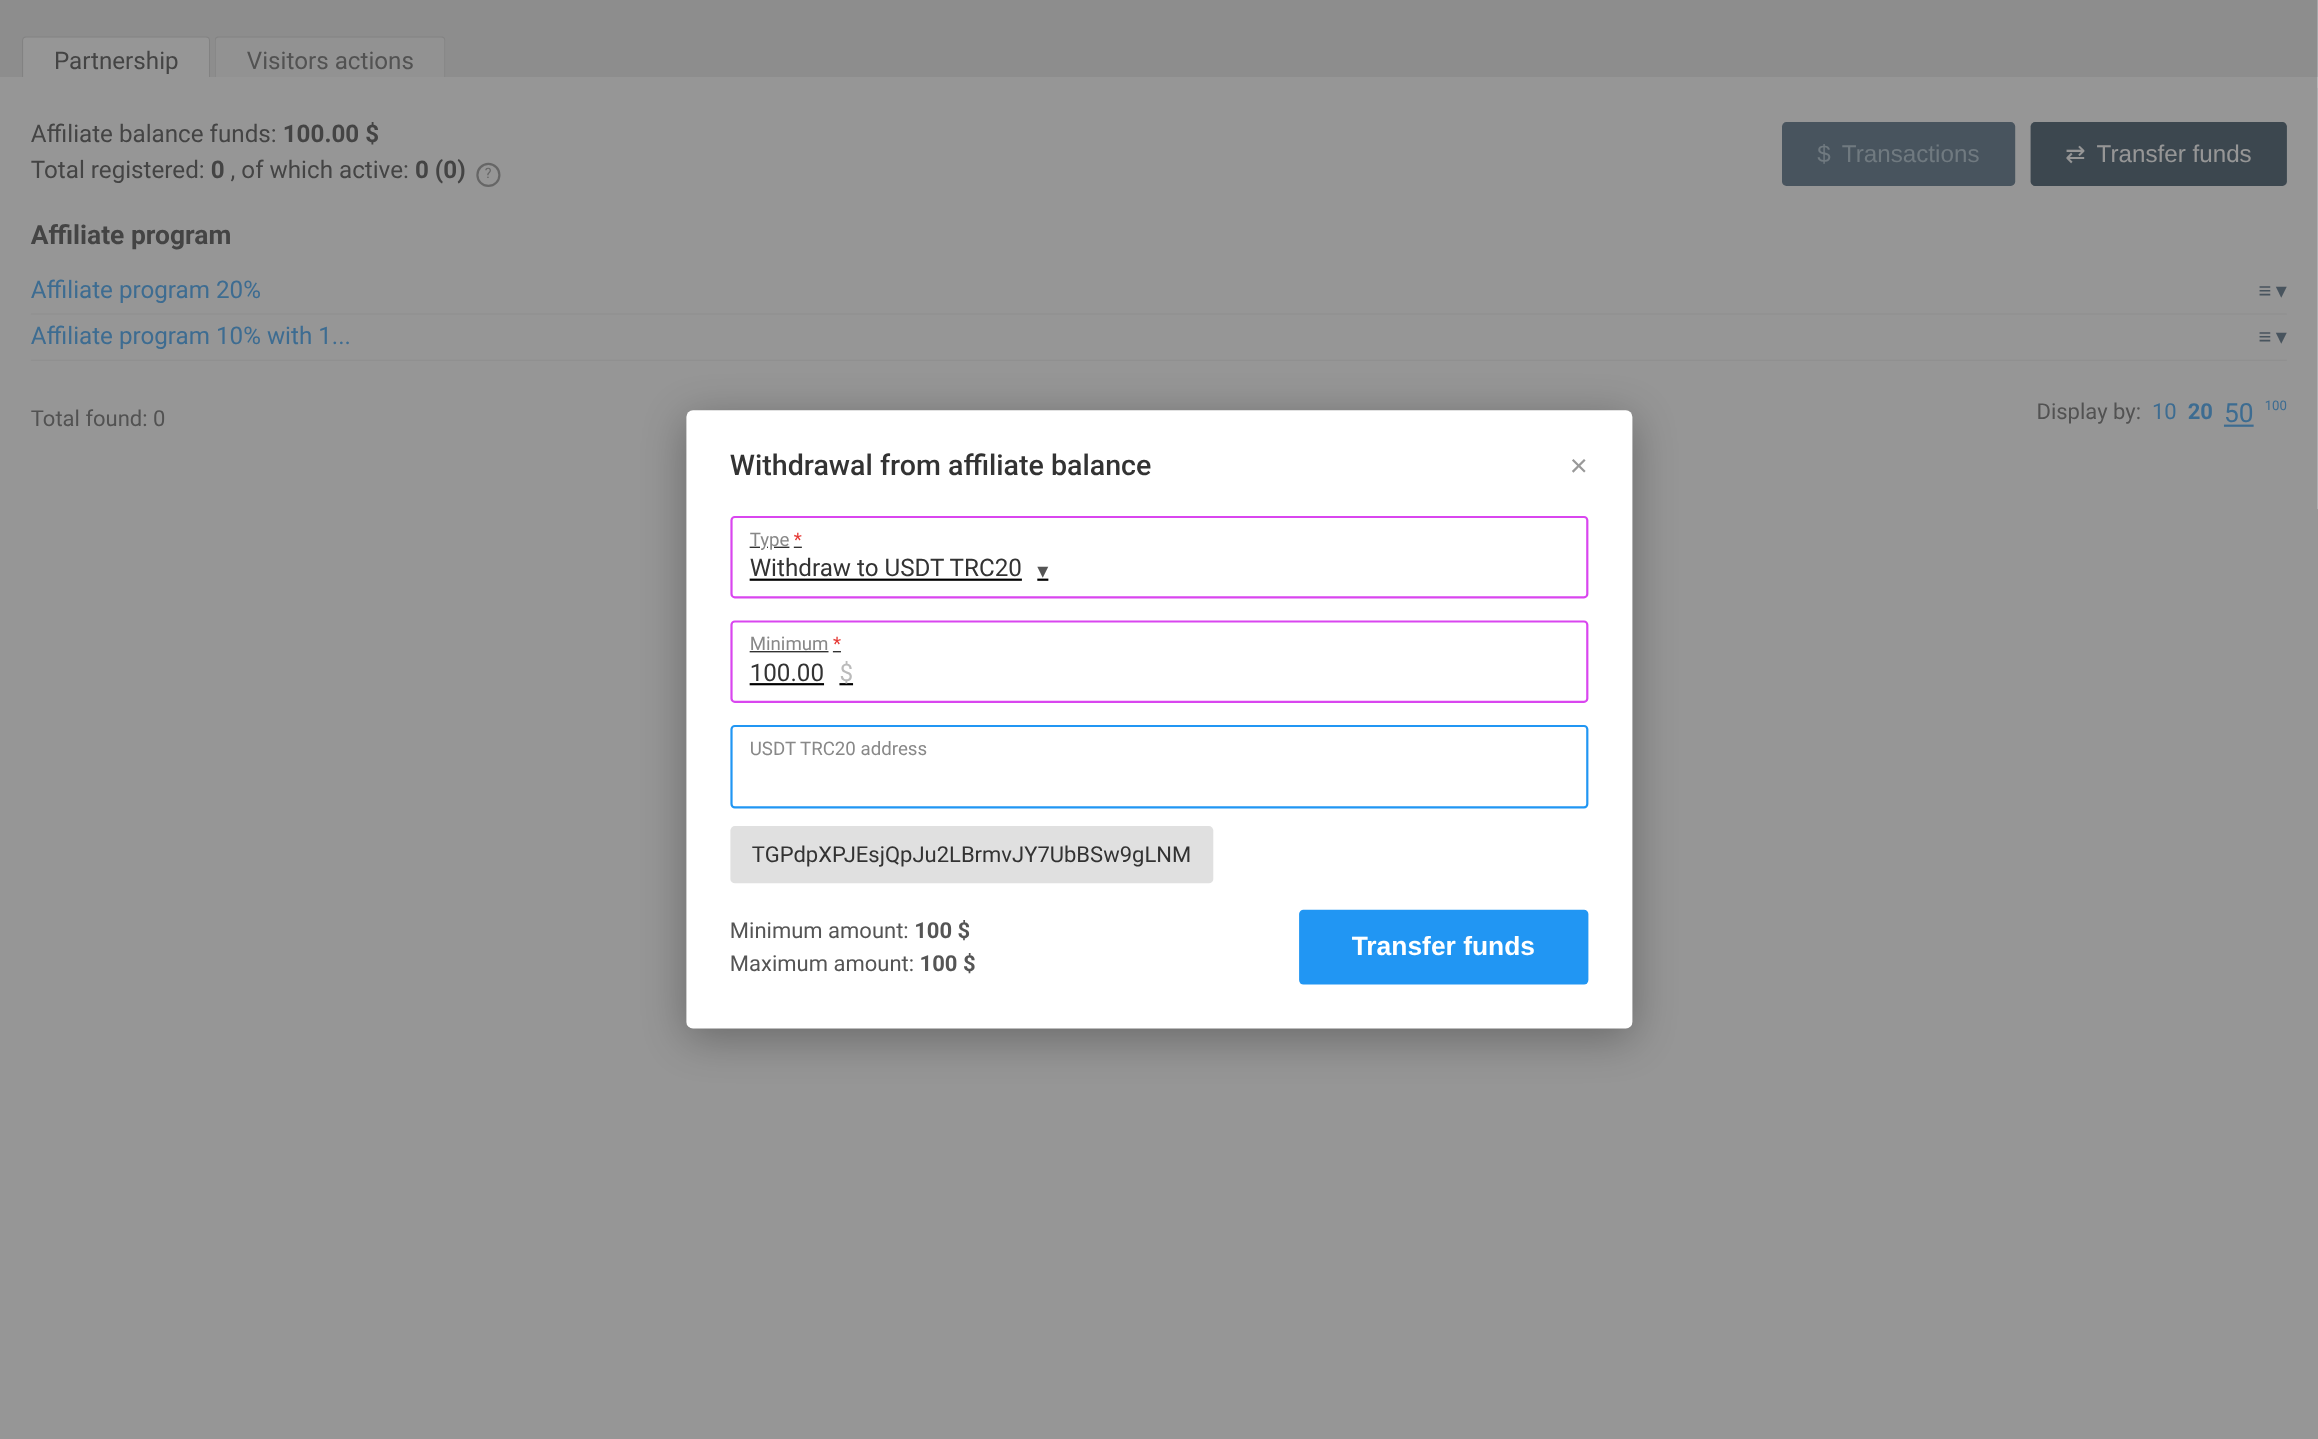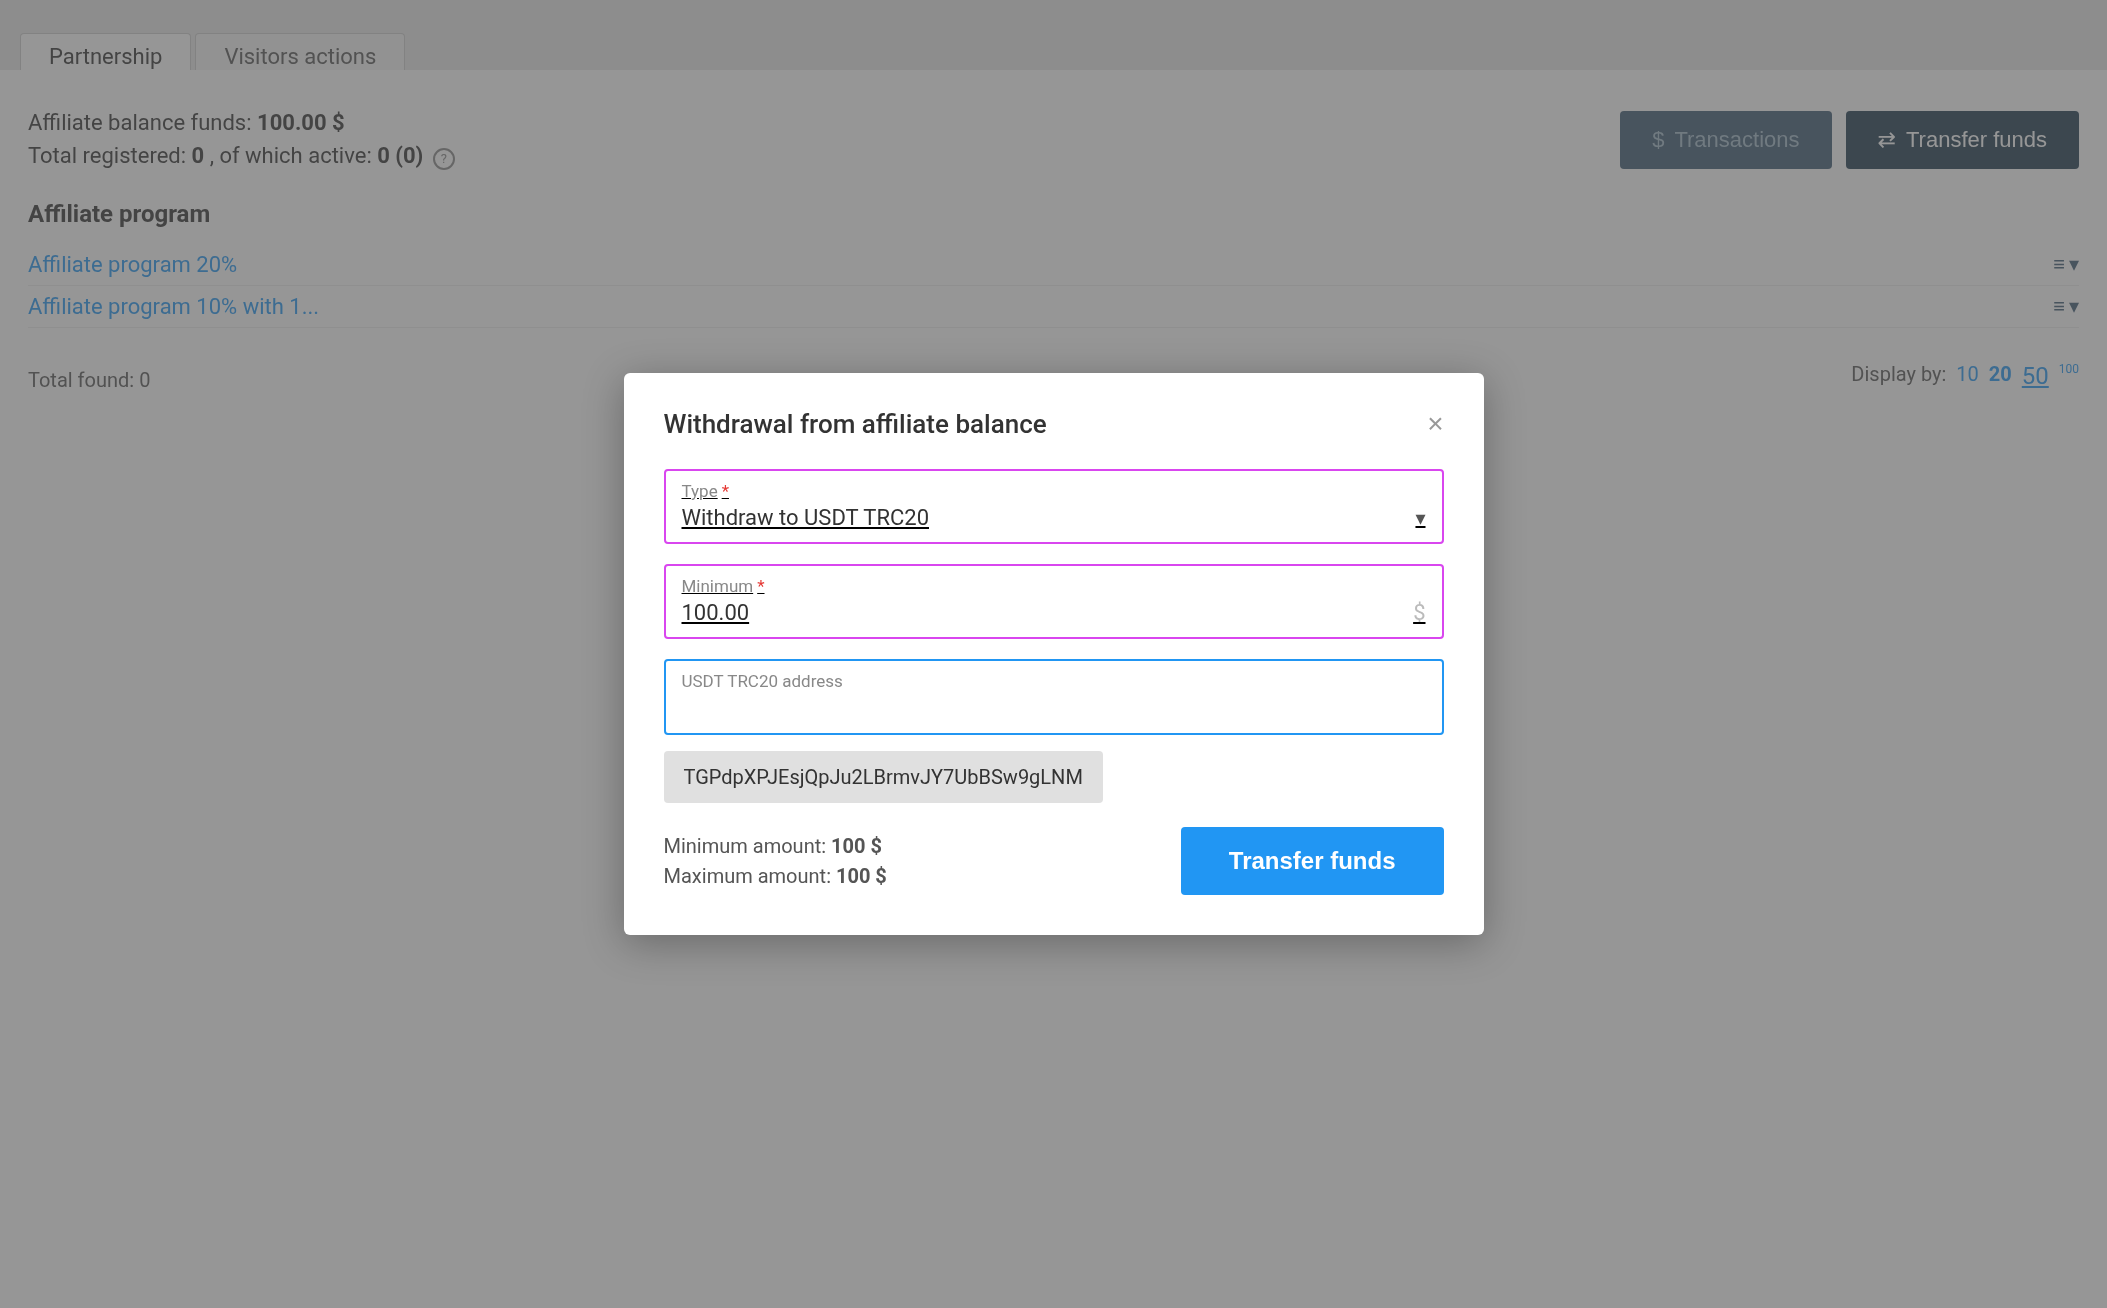--- a/index.html
+++ b/index.html
@@ -232,21 +232,20 @@
     }
 
     .field-value {
       font-size: 22px;
       color: #333;
     }
 
     .field-row {
       display: flex;
       align-items: center;
-      justify-content: space-between;
       gap: 14px;
     }
 
     .dropdown-arrow {
       color: #555;
       font-size: 20px;
     }
 
     .dollar-icon {
       color: #bbb;

